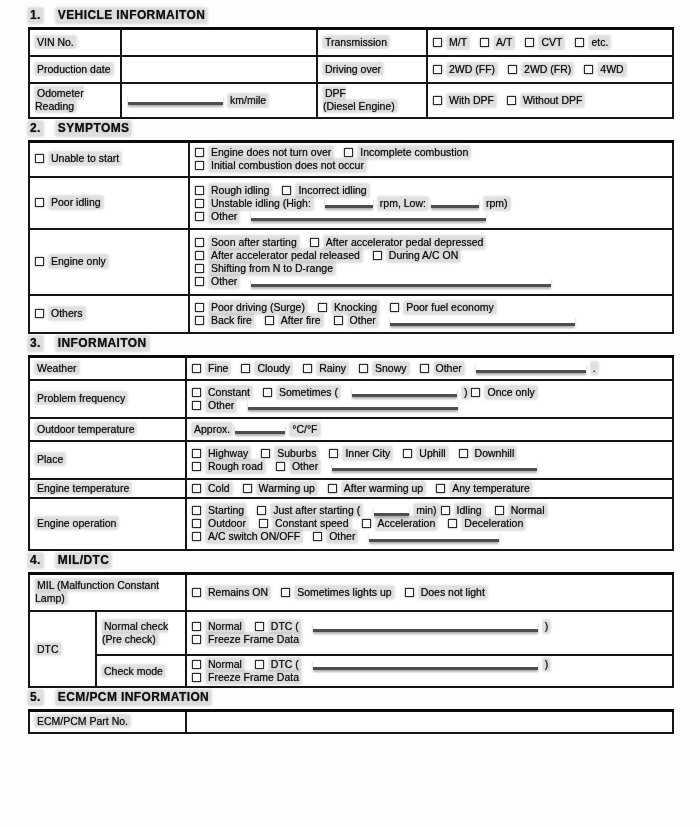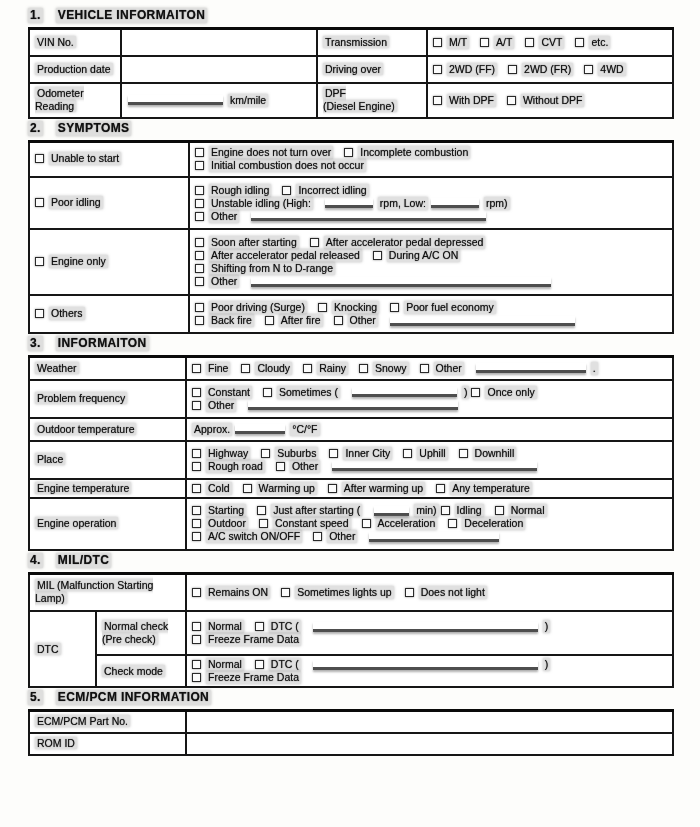--- a/index.html
+++ b/index.html
@@ -501,21 +501,21 @@
     <span class="tx">MIL/DTC</span>
   </div>
   <table>
     <colgroup>
         <col style="width:67px">
         <col style="width:90px">
         <col>
       </colgroup>
     <tbody>
         <tr style="height:38px">
-      <td class="lbl" colspan="2"><span class="tx pre">MIL (Malfunction Starting
+      <td class="lbl" colspan="2"><span class="tx pre">MIL (Malfunction Constant
 Lamp)</span></td>
       <td>
             <div class="line">
               <span class="item">
                 <span class="cb"></span>
                 <span class="tx">Remains ON</span>
               </span>
               <span class="item">
                 <span class="cb"></span>
                 <span class="tx">Sometimes lights up</span>
@@ -587,19 +587,15 @@
   <table>
     <colgroup>
         <col style="width:157px">
         <col>
       </colgroup>
     <tbody>
         <tr style="height:22px">
       <td class="lbl"><span class="tx">ECM/PCM Part No.</span></td>
       <td class="fill"></td>
     </tr>
-    <tr style="height:22px">
-      <td class="lbl"><span class="tx">ROM ID</span></td>
-      <td class="fill"></td>
-    </tr>
   </tbody>
     </table>
 </div>
 
 </body></html>

